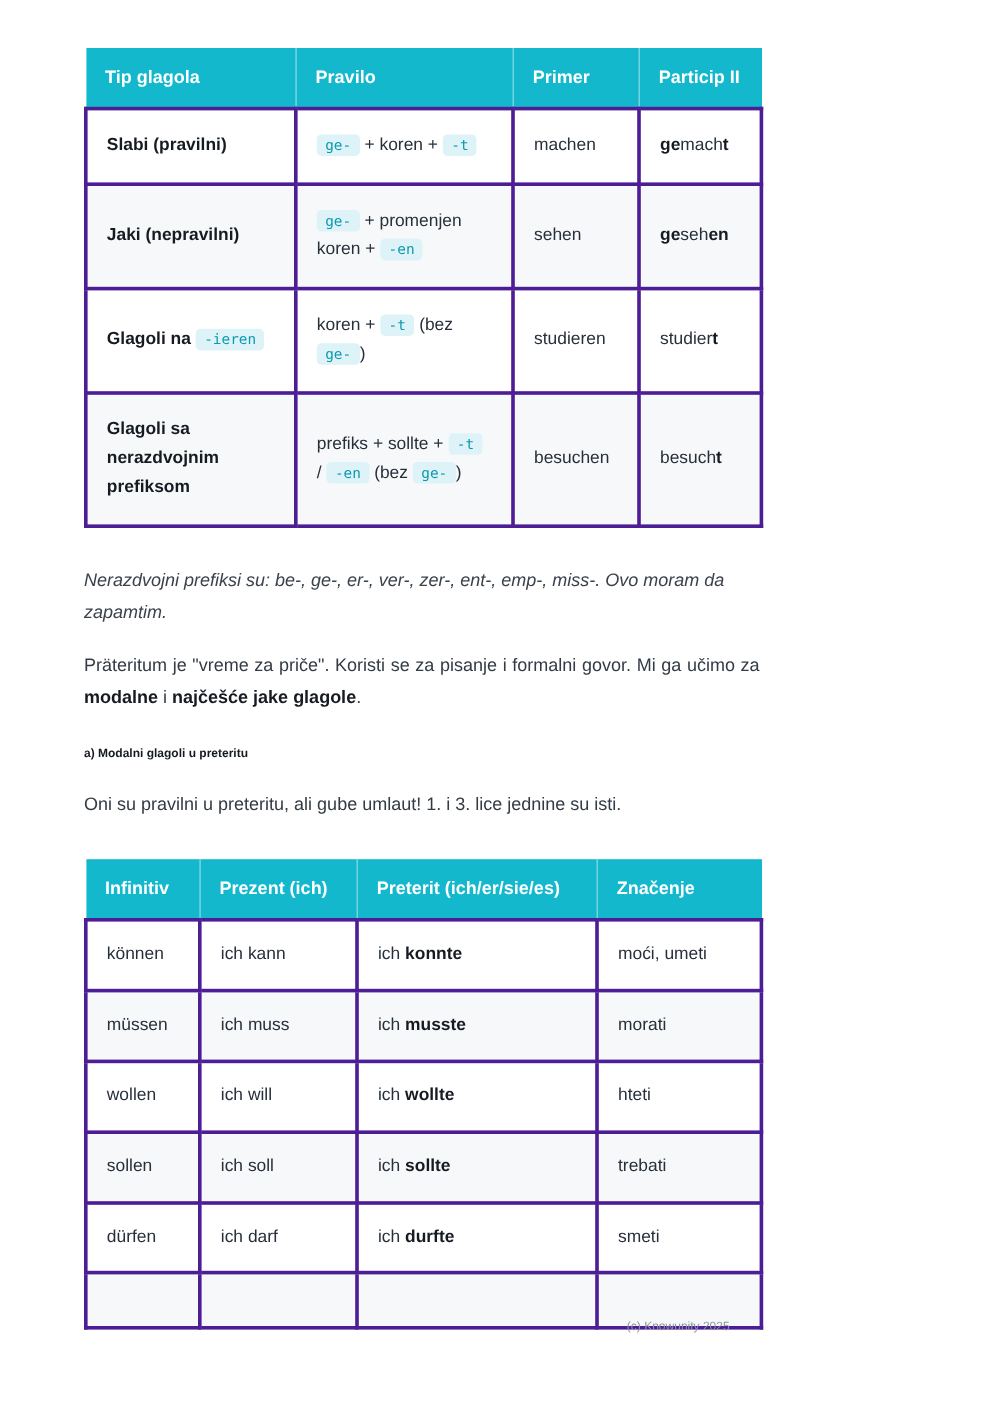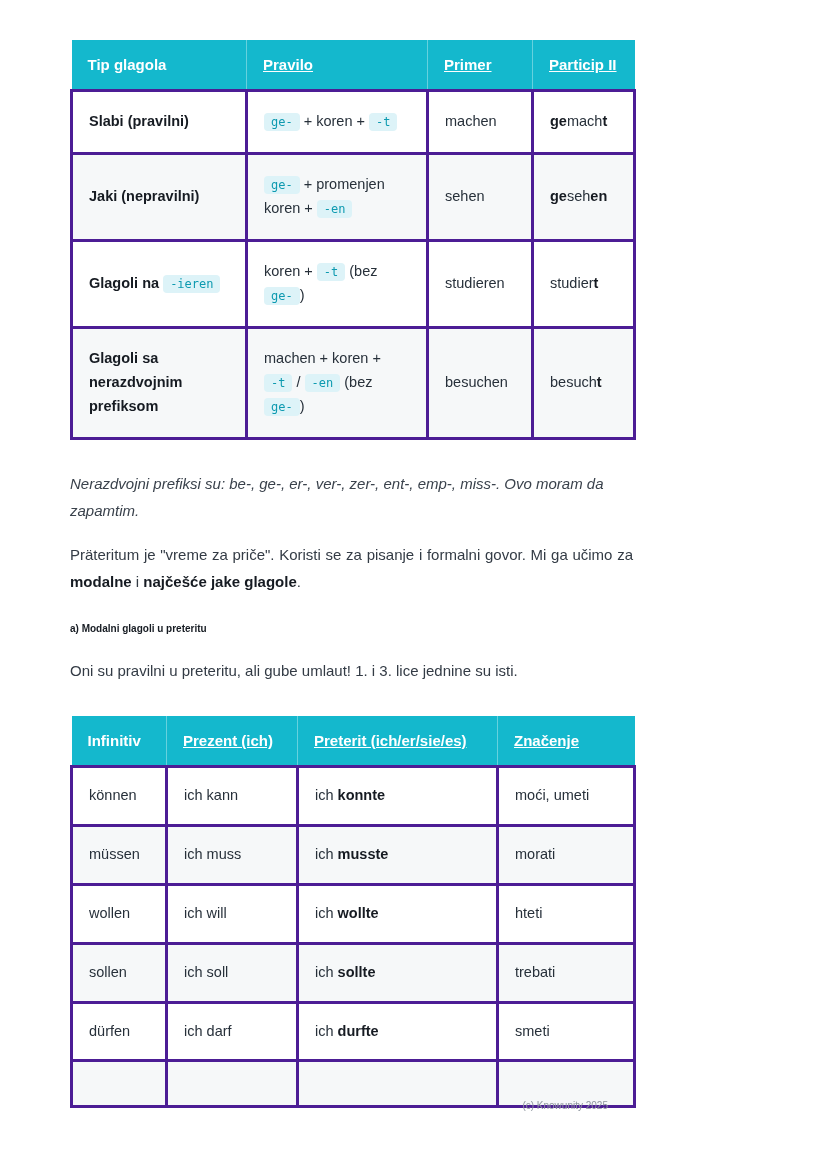--- a/index.html
+++ b/index.html
@@ -37,21 +37,21 @@
     background: var(--table-header-bg, #14b8cd);
     color: #ffffff;
     font-weight: 700;
     font-size: 15px;
     text-align: left;
     vertical-align: middle;
     padding: 13px 16px;
     line-height: 1.55;
     border: none;
   }
-  thead th + th { border-left: 1px solid rgba(255,255,255,0.35); text-decoration: underline; }
+  thead th + th { border-left: 1px solid rgba(255,255,255,0.35); }
   tbody td {
     border: 3px solid #4c1d95;
     padding: 18px 16px;
     font-size: 14.5px;
     vertical-align: middle;
     line-height: 1.65;
     color: #27303a;
     background: #ffffff;
   }
   tbody tr:nth-child(even) td { background: #f6f8f9; }
@@ -147,21 +147,21 @@
           <td><span class="seg-bold">ge</span><span class="seg-plain">seh</span><span class="seg-bold">en</span></td>
         </tr>
         <tr>
           <td><span class="seg-bold">Glagoli na </span><span class="seg-code">-ieren</span></td>
           <td><span class="seg-plain">koren + </span><span class="seg-code">-t</span><span class="seg-plain"> (bez </span><span class="seg-code">ge-</span><span class="seg-plain">)</span></td>
           <td><span class="seg-plain">studieren</span></td>
           <td><span class="seg-plain">studier</span><span class="seg-bold">t</span></td>
         </tr>
         <tr>
           <td><span class="seg-bold">Glagoli sa nerazdvojnim prefiksom</span></td>
-          <td><span class="seg-plain">machen + koren + </span><span class="seg-code">-t</span><span class="seg-plain"> / </span><span class="seg-code">-en</span><span class="seg-plain"> (bez </span><span class="seg-code">ge-</span><span class="seg-plain">)</span></td>
+          <td><span class="seg-plain">prefiks + sollte + </span><span class="seg-code">-t</span><span class="seg-plain"> / </span><span class="seg-code">-en</span><span class="seg-plain"> (bez </span><span class="seg-code">ge-</span><span class="seg-plain">)</span></td>
           <td><span class="seg-plain">besuchen</span></td>
           <td><span class="seg-plain">besuch</span><span class="seg-bold">t</span></td>
         </tr>
       </tbody>
     </table>
 
     <p class="note-italic">Nerazdvojni prefiksi su: be-, ge-, er-, ver-, zer-, ent-, emp-, miss-. Ovo moram da zapamtim.</p>
 
 
     <p class="para"><span class="seg-plain">Präteritum je "vreme za priče". Koristi se za pisanje i formalni govor. Mi ga učimo za </span><span class="seg-bold">modalne</span><span class="seg-plain"> i </span><span class="seg-bold">najčešće jake glagole</span><span class="seg-plain">.</span></p>

